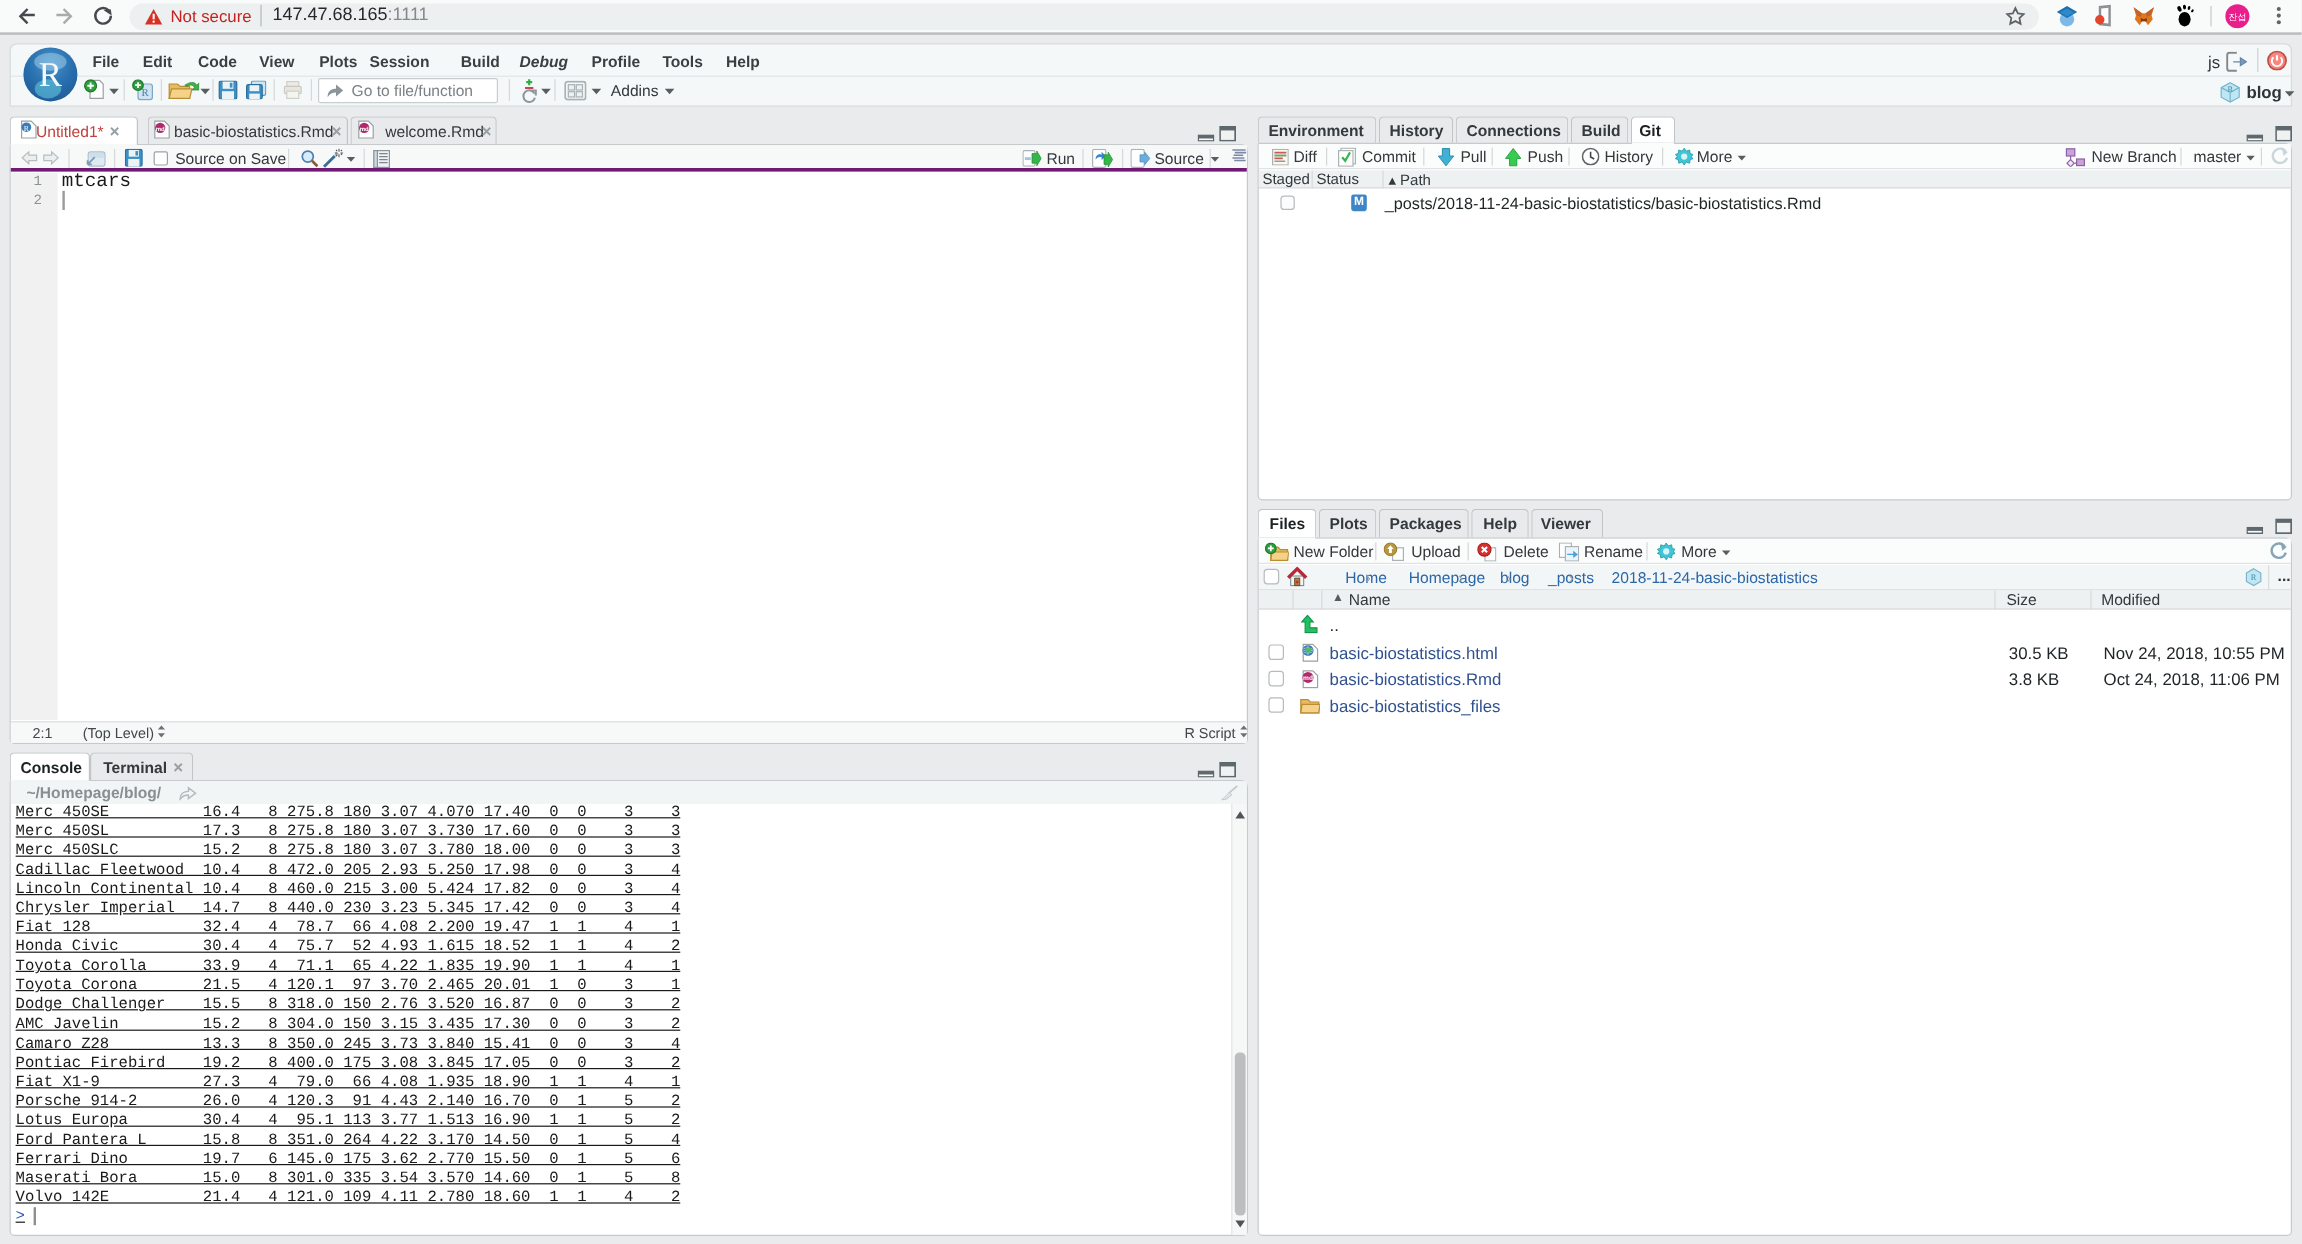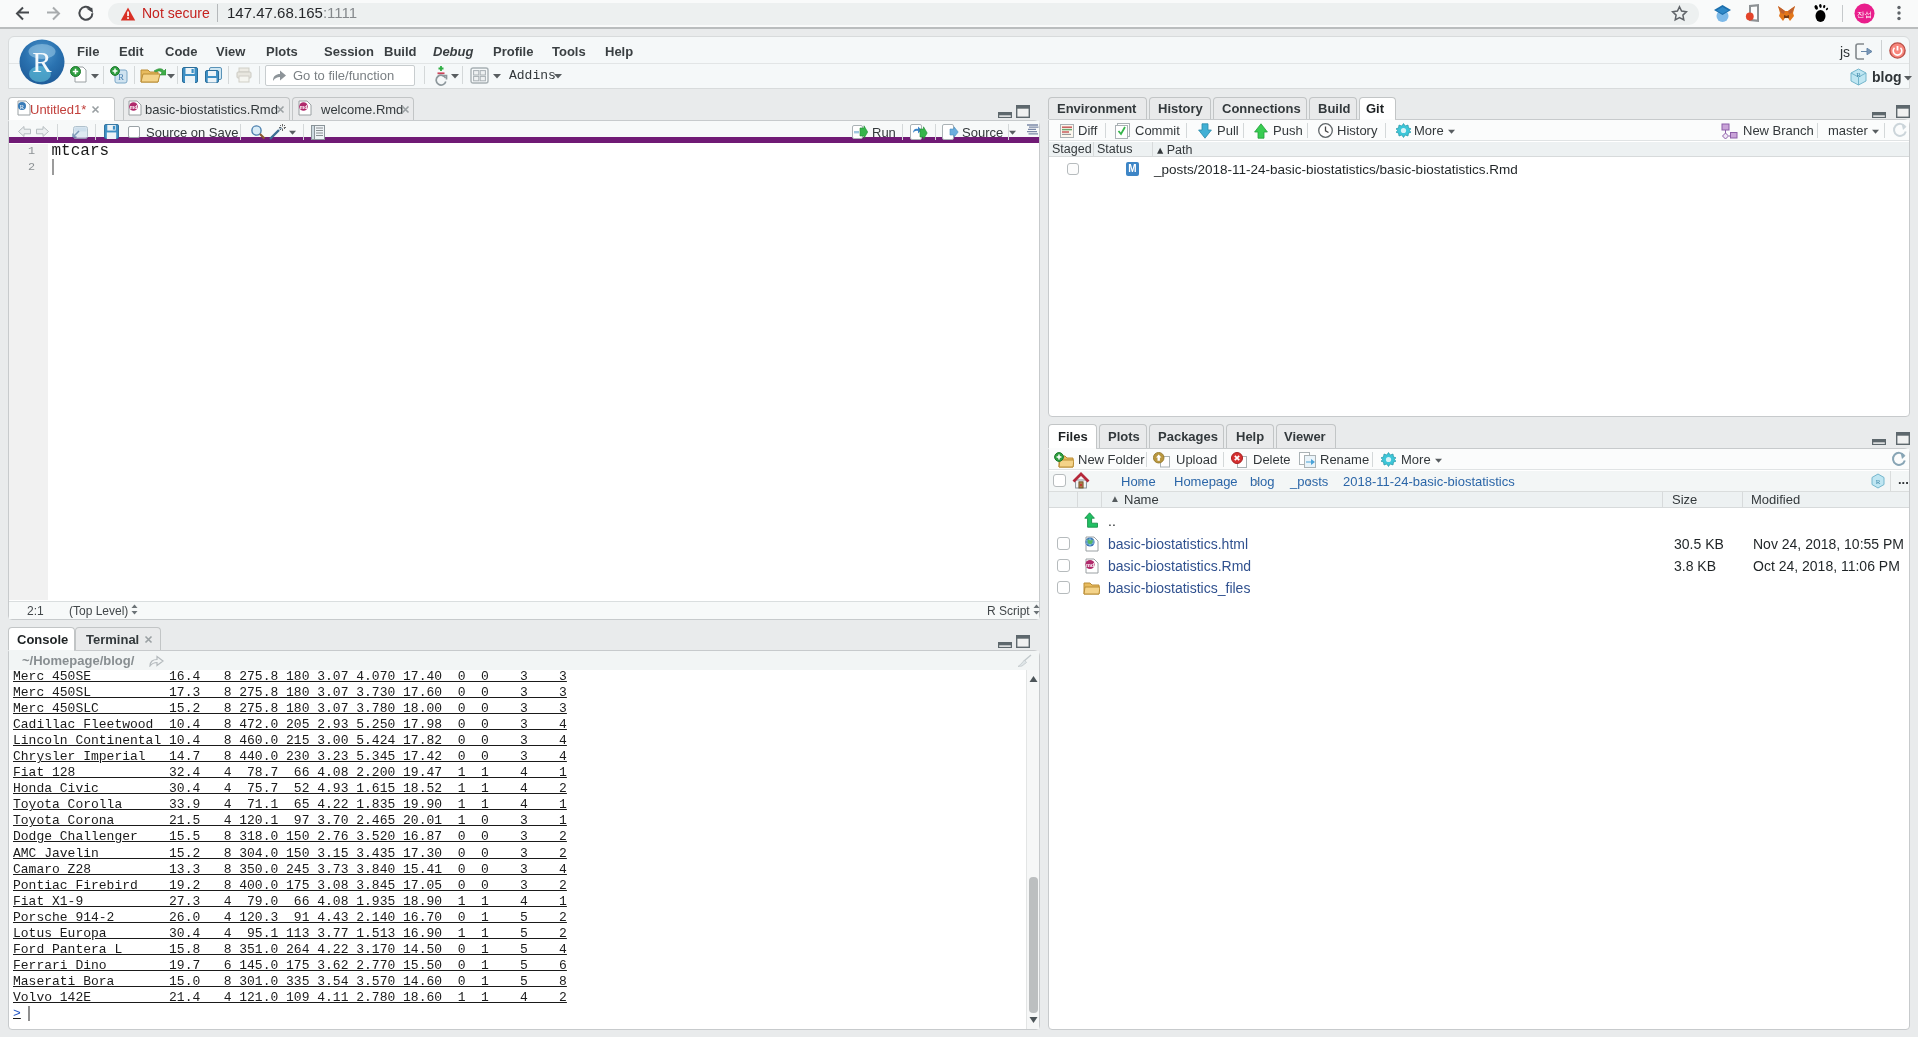--- a/index.html
+++ b/index.html
@@ -106,21 +106,21 @@
     <ellipse cx="21" cy="35" rx="11" ry="8" fill="#6fd8e8" opacity="0.5"></ellipse>
     <text x="23" y="33" text-anchor="middle" font-family="Liberation Serif" font-size="29" fill="#f4f9fc">R</text>
   </svg>
 </div>
 <div class="abs" id="menubar" style="left:0;top:44px;height:16px;font-size:13px;font-weight:bold;color:#3a3f42;">
   <span class="abs" style="left:77px;">File</span>
   <span class="abs" style="left:119px;">Edit</span>
   <span class="abs" style="left:165px;">Code</span>
   <span class="abs" style="left:216px;">View</span>
   <span class="abs" style="left:266px;">Plots</span>
-  <span class="abs" style="left:324px;text-align:center;">Session</span>
+  <span class="abs" style="left:308px;text-align:center;">Session</span>
   <span class="abs" style="left:384px;">Build</span>
   <span class="abs" style="left:433px;font-style:italic;">Debug</span>
   <span class="abs" style="left:493px;">Profile</span>
   <span class="abs" style="left:552px;">Tools</span>
   <span class="abs" style="left:605px;">Help</span>
 </div>
 <div class="abs" id="maintoolbar" style="left:0;top:64px;width:1100px;height:24px;">
 
   <svg class="abs" style="left:70px;top:2px;" width="17" height="18" viewBox="0 0 17 18">
     <path d="M5 1 H13 L16 4 V16 H5 Z" fill="#fff" stroke="#9aa0a3"></path>
@@ -193,21 +193,21 @@
   <svg class="abs" style="left:470px;top:3px;" width="19" height="17" viewBox="0 0 19 17">
     <rect x="1" y="1" width="17" height="15" rx="2" fill="none" stroke="#a8b0b4" stroke-width="1.4"></rect>
     <rect x="3.6" y="3.6" width="5.2" height="4.4" fill="#eef1f2" stroke="#a8b0b4"></rect>
     <rect x="10.2" y="3.6" width="5.2" height="4.4" fill="#eef1f2" stroke="#a8b0b4"></rect>
     <rect x="3.6" y="9.4" width="5.2" height="4.4" fill="#eef1f2" stroke="#a8b0b4"></rect>
     <rect x="10.2" y="9.4" width="5.2" height="4.4" fill="#eef1f2" stroke="#a8b0b4"></rect>
   </svg>
   <svg class="abs" style="left:492px;top:8px;" width="10" height="8" viewBox="0 0 10 8">
       <path d="M1 2 L5 6.5 L9 2 Z" fill="#585d60"></path>
     </svg>
-  <div class="abs" style="left:509px;top:4px;font-size:13px;color:#33383b;font-family:Liberation Mono, monospace;">Addins</div>
+  <div class="abs" style="left:509px;top:4px;font-size:13px;color:#33383b;">Addins</div>
   <svg class="abs" style="left:553px;top:8px;" width="10" height="8" viewBox="0 0 10 8">
       <path d="M1 2 L5 6.5 L9 2 Z" fill="#585d60"></path>
     </svg>
 </div>
 <div class="abs" id="headright" style="left:1700px;top:36px;width:210px;height:53px;">
   <div class="abs" style="left:140px;top:8px;font-size:14px;color:#2f3437;">js</div>
   <svg class="abs" style="left:155px;top:7px;" width="18" height="17" viewBox="0 0 18 17">
     <path d="M9 1 H3 a2 2 0 0 0 -2 2 V14 a2 2 0 0 0 2 2 H9" fill="none" stroke="#82888c" stroke-width="1.6"></path>
     <path d="M6 8.5 H12 V5.2 L17 8.5 L12 11.8 V8.5" fill="#7b98b8" stroke="#6787a8"></path>
   </svg>
@@ -266,21 +266,21 @@
 <svg class="abs" style="left:998px;top:111.5px;" width="14" height="6" viewBox="0 0 14 6">
     <rect x="0.6" y="0.6" width="12.8" height="4.8" fill="#fbfbfb" stroke="#5e686d" stroke-width="1.2"></rect>
     <rect x="0.6" y="0.6" width="12.8" height="2.8" fill="#5e686d"></rect>
   </svg>
   <svg class="abs" style="left:1016px;top:105px;" width="14" height="13" viewBox="0 0 14 13">
     <rect x="0.7" y="0.7" width="12.6" height="11.6" fill="#f0f1f1" stroke="#5e686d" stroke-width="1.4"></rect>
     <rect x="0.7" y="0.7" width="12.6" height="3" fill="#5e686d"></rect>
   </svg>
 </div>
 <div class="pane" id="editor-pane" style="left:8px;top:120px;width:1032px;height:500px;"></div>
-<div id="editor-toolbar" class="abs" style="left:9px;top:121px;width:1030px;height:22px;background:#f7f9f9;border-bottom:6px solid #701a75;">
+<div id="editor-toolbar" class="abs" style="left:9px;top:121px;width:1030px;height:22px;background:#f7f9f9;border-bottom:3px solid #701a75;">
   <svg class="abs" style="left:8px;top:4px;" width="15" height="13" viewBox="0 0 15 13">
       <path d="M13.5 4.2 H7 V1.5 L1.5 6.5 L7 11.5 V8.8 H13.5 Z" fill="#eceff0" stroke="#b6bdc0"></path>
     </svg>
   <svg class="abs" style="left:26px;top:4px;" width="15" height="13" viewBox="0 0 15 13">
       <path d="M1.5 4.2 H8 V1.5 L13.5 6.5 L8 11.5 V8.8 H1.5 Z" fill="#eceff0" stroke="#b6bdc0"></path>
     </svg>
   <div class="sep" style="left:48px;top:3px;height:16px;"></div>
   <svg class="abs" style="left:61px;top:4px;" width="19" height="15" viewBox="0 0 19 15" opacity="0.8">
     <rect x="3.5" y="1.5" width="14" height="12" rx="2" fill="#d9e7f1" stroke="#9fb4c2"></rect>
     <rect x="4.5" y="2.5" width="12" height="4" fill="#c3d9ea"></rect>

